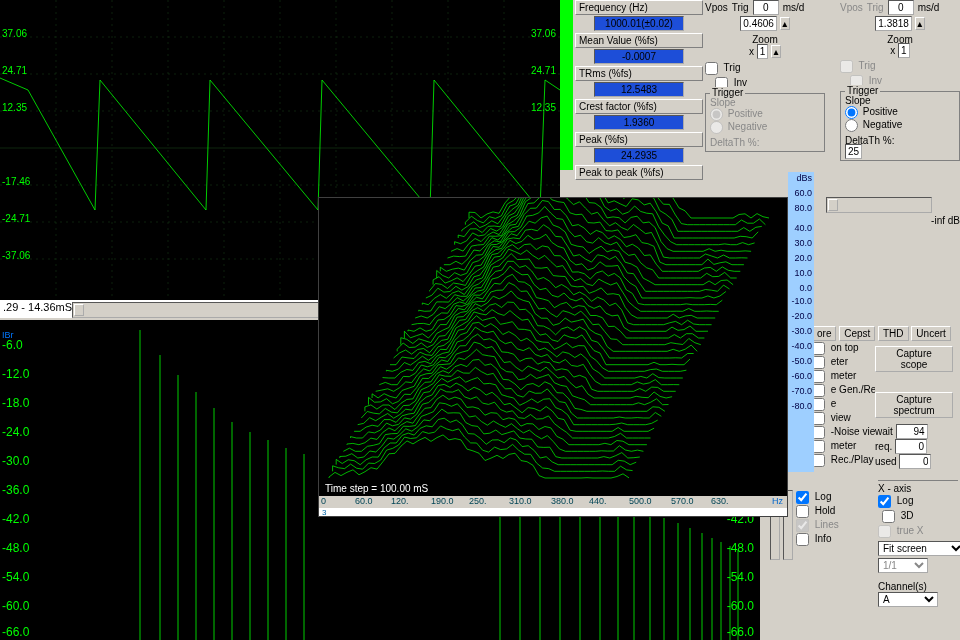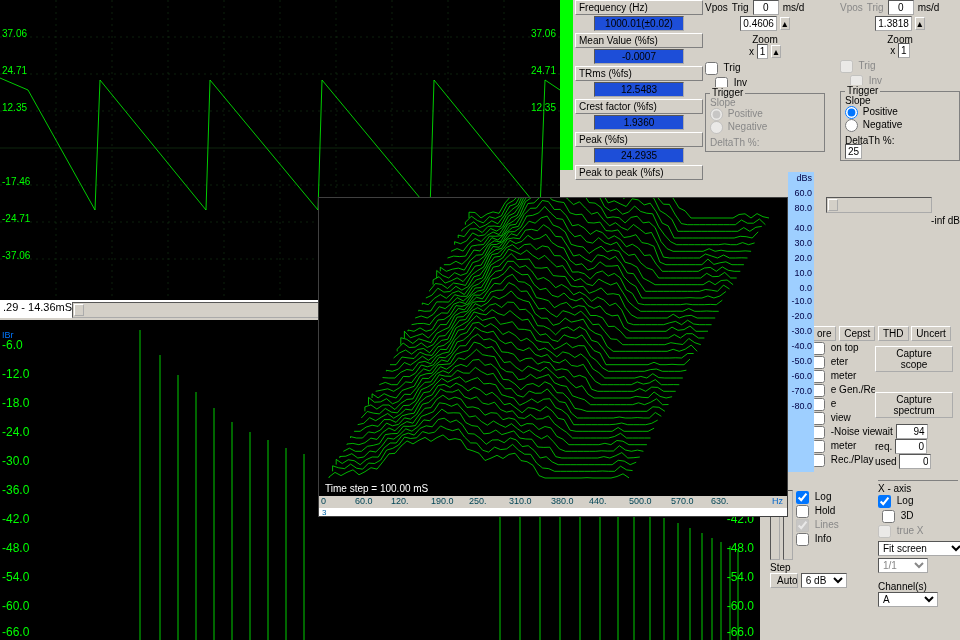--- a/index.html
+++ b/index.html
@@ -274,27 +274,20 @@
 <div class="panel" style="left:770px; top:490px; width:100px; height:150px;">
   <div style="display:flex;gap:3px;">
     <div style="width:10px;height:70px;border:1px inset #aaa;"></div>
     <div style="width:10px;height:70px;border:1px inset #aaa;"></div>
     <div>
       <label class="chk"><input type="checkbox" checked="" style=""> <span>Log</span></label>
       <label class="chk"><input type="checkbox" style=""> <span>Hold</span></label>
       <label class="chk grey-lbl"><input type="checkbox" checked="" disabled="" style=""> <span>Lines</span></label>
       <label class="chk"><input type="checkbox" style=""> <span>Info</span></label>
     </div>
-  </div>
-  <div style="margin-top:2px;">
-    <span>Step</span><br>
-    <span class="btn" style="width:28px">Auto</span>
-    <select class="select" style="width:46px">
-      <option>6 dB</option>
-    </select>
   </div>
 </div>
 
 <div class="panel" style="left:878px; top:480px; width:80px; height:160px; border-top:1px solid #808080;">
   <div style="margin-top:2px">X - axis</div>
   <label class="chk"><input type="checkbox" checked="" style=""> <span>Log</span></label>
   <label class="chk" style="display:inline-block;margin-left:4px"><input type="checkbox" style=""> <span>3D</span></label>
   <label class="chk grey-lbl"><input type="checkbox" disabled="" style=""> <span>true X</span></label>
   <select class="select" style="width:87px;margin-top:2px"><option>Fit screen</option></select>
   <select class="select grey-lbl" style="width:50px;margin-top:2px"><option>1/1</option></select>

